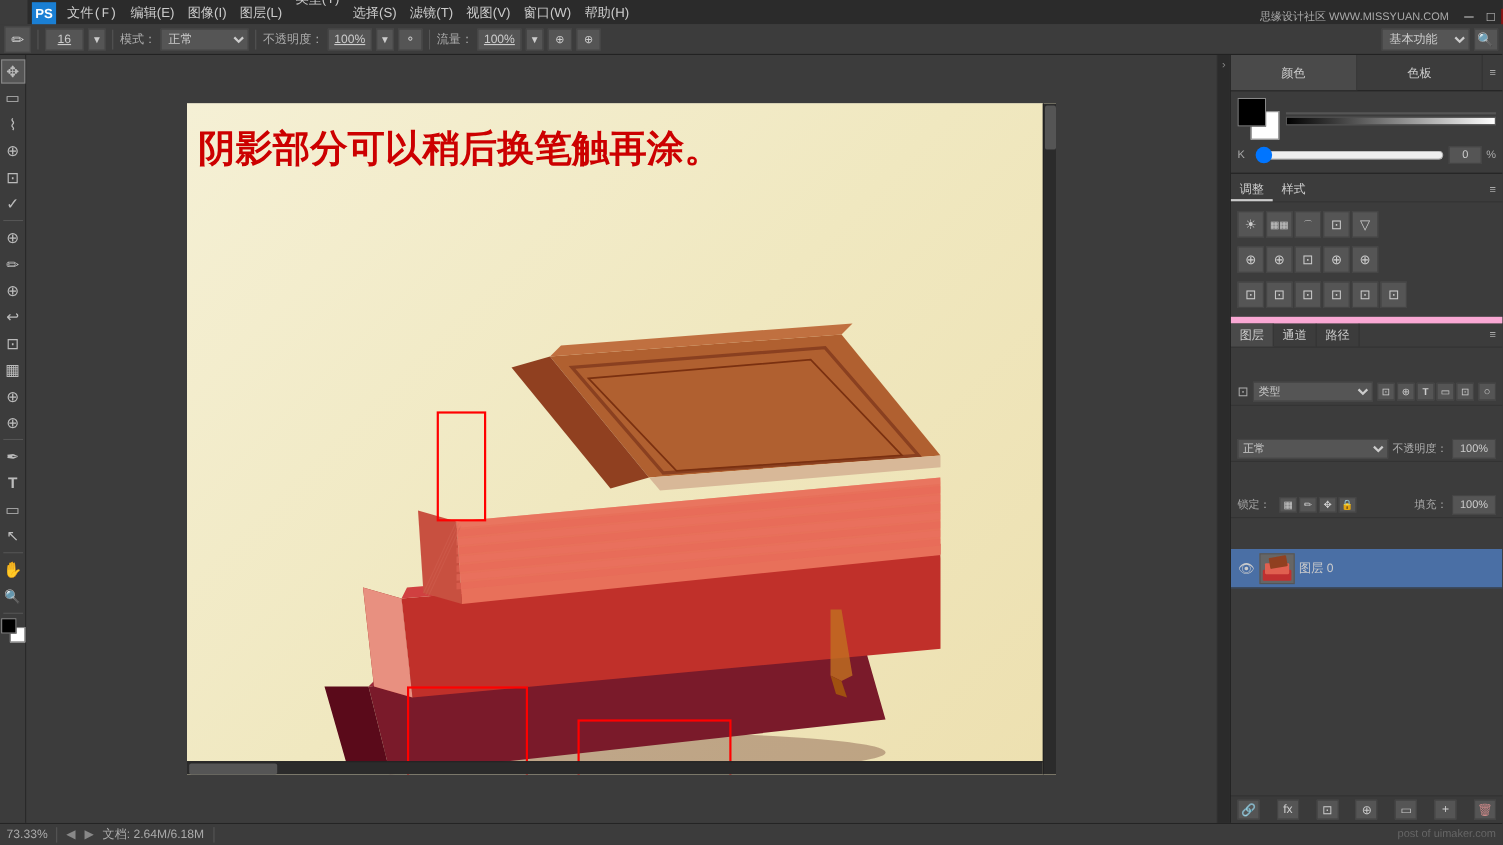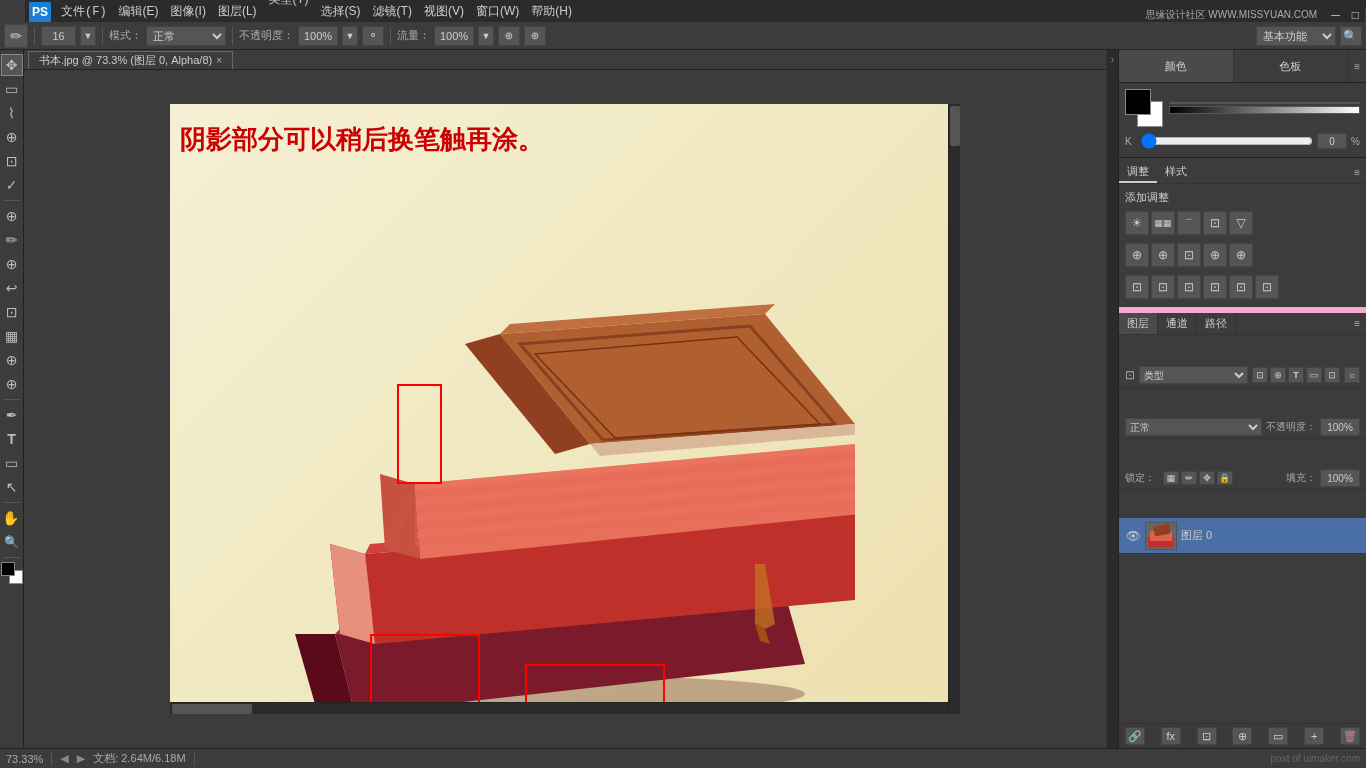--- a/index.html
+++ b/index.html
@@ -5,21 +5,21 @@
     * { margin: 0; padding: 0; box-sizing: border-box; }
     body { width: 1366px; height: 768px; background: #3c3c3c; font-family: 'Microsoft YaHei', Arial, sans-serif; overflow: hidden; font-size: 12px; color: #ccc; }
 
     
     #menubar { width: 100%; height: 22px; background: #2b2b2b; display: flex; align-items: flex-end; padding: 0 4px; font-size: 12px; color: #ccc; margin-left: 25px; }
 
     
     #toolbar { width: 100%; height: 28px; background: #3c3c3c; border-bottom: 1px solid #222; display: flex; align-items: center; padding: 0 4px; gap: 4px; }
     #toolbar .sep { width: 1px; height: 18px; background: #555; margin: 0 2px; }
     #toolbar select { height: 20px; background: #555; border: 1px solid #444; color: #ccc; font-size: 11px; padding: 0 2px; }
-    #toolbar input[type=text] { height: 20px; width: 45px; background: #555; border: 1px solid #444; color: #ccc; font-size: 11px; padding: 0 3px; text-align: center; }
+    #toolbar input[type=text] { height: 20px; width: 45px; background: #555; border: 1px solid #444; color: #ccc; font-size: 11px; padding: 0 3px; text-align: center; text-decoration: underline; }
     #toolbar .label { font-size: 11px; color: #aaa; white-space: nowrap; }
 
     
     #main { display: flex; width: 100%; height: calc(768px - 22px - 28px - 20px); }
 
     
     #left-toolbar { width: 24px; background: #3c3c3c; border-right: 1px solid #222; display: flex; flex-direction: column; align-items: center; padding: 4px 0; gap: 2px; }
     #left-toolbar .tool { width: 22px; height: 22px; display: flex; align-items: center; justify-content: center; cursor: pointer; color: #bbb; font-size: 14px; border: 1px solid transparent; }
     #left-toolbar .tool.active { background: #555; border-color: #888; }
     #left-toolbar .sep { width: 18px; height: 1px; background: #555; margin: 2px 0; }
@@ -183,33 +183,27 @@
     <div class="sep"></div>
 
     <div style="width:22px;height:22px;position:relative;cursor:pointer;">
       <div style="position:absolute;bottom:0;right:0;width:14px;height:14px;background:white;border:1px solid #888;"></div>
       <div style="position:absolute;top:0;left:0;width:14px;height:14px;background:black;border:1px solid #888;"></div>
     </div>
   </div>
 
   <div id="canvas-area">
 
-    <div id="tab-bar">
-      <div class="tab active">
-        <span>书本.jpg @ 73.3% (图层 0, Alpha/8)</span>
-        <span class="close">×</span>
-      </div>
-    </div>
 
     <div id="canvas-wrapper">
       <div id="canvas" style="position:relative;">
 
         <div class="canvas-content" style="width:790px;height:610px;">
 
-          <div class="canvas-text" style="font-size:26px;top:18px;left:10px;">阴影部分可以稍后换笔触再涂。</div>
+          <div class="canvas-text" style="font-size:34px;top:18px;left:10px;">阴影部分可以稍后换笔触再涂。</div>
 
           <svg style="position:absolute;bottom:0;left:50%;transform:translateX(-50%);width:580px;height:510px;" viewBox="0 0 580 510">
 
             <ellipse cx="300" cy="490" rx="230" ry="18" fill="rgba(80,20,20,0.3)"></ellipse>
 
             <path d="M 60 430 L 510 390 L 530 460 L 80 510 Z" fill="#7a1a2a"></path>
             <path d="M 60 430 L 80 510 L 40 500 L 20 430 Z" fill="#5a0a1a"></path>
             <path d="M 60 430 L 510 390 L 520 380 L 70 420 Z" fill="#9a2a3a"></path>
 
             <path d="M 90 350 L 580 310 L 590 395 L 100 440 Z" fill="#c0302a"></path>
@@ -300,21 +294,20 @@
         </div>
       </div>
     </div>
 
     <div id="adj-panel">
       <div id="adj-tabs">
         <div class="atab active">调整</div>
         <div class="atab">样式</div>
         <div style="margin-left:auto;padding:0 6px;font-size:10px;cursor:pointer;color:#aaa;display:flex;align-items:center;">≡</div>
       </div>
-      <div class="adj-title">添加调整</div>
 
       <div class="adj-icons-row">
         <div class="adj-icon" title="亮度/对比度">☀</div>
         <div class="adj-icon" title="色阶" style="font-size:9px;">▦▦</div>
         <div class="adj-icon" title="曲线" style="font-size:9px;">⌒</div>
         <div class="adj-icon" title="曝光度">⊡</div>
         <div class="adj-icon" title="自然饱和度">▽</div>
       </div>
 
       <div class="adj-icons-row">

